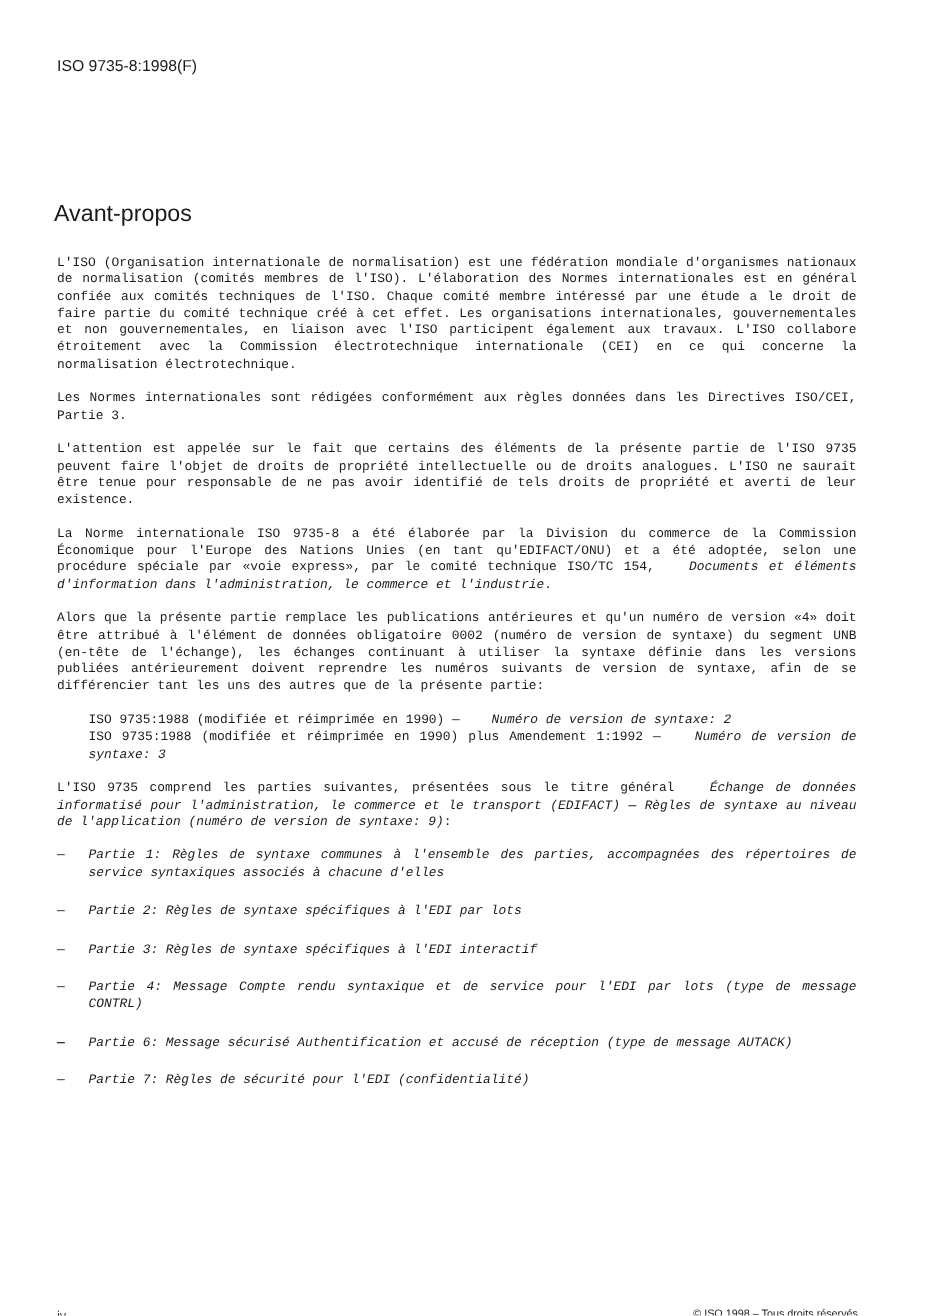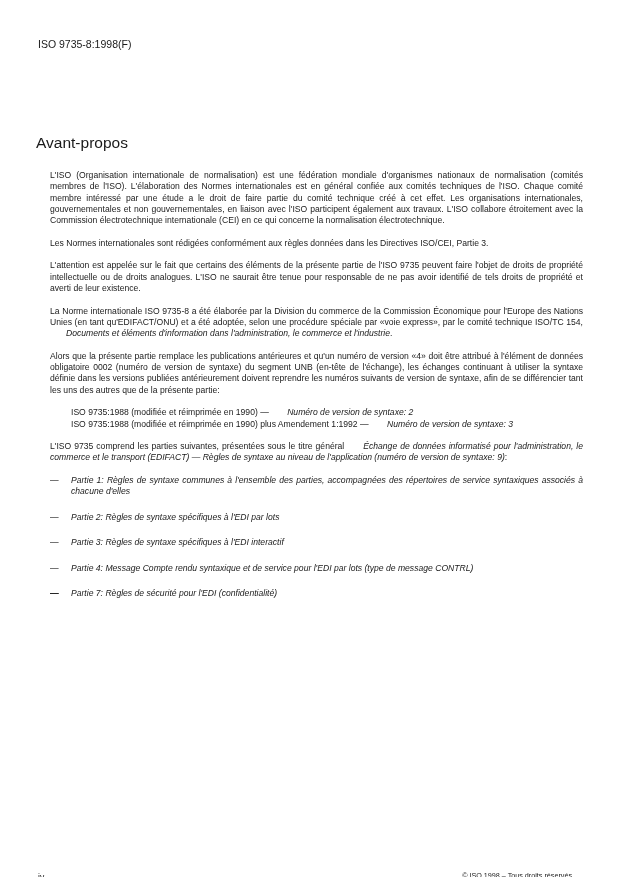--- a/index.html
+++ b/index.html
@@ -9,22 +9,22 @@
   }
   .page-header {
     position: absolute; left: 38px; top: 38px;
     font-size: 10.5px; font-weight: normal; letter-spacing: 0;
   }
   .heading {
     position: absolute; left: 36px; top: 134px;
     font-size: 15.5px; font-weight: normal; margin: 0;
   }
   .body {
-    position: absolute; left: 50px; top: 170px; width: 533px;
-    font-size: 8.6px; line-height: 11.3px;
+    position: absolute; left: 38px; top: 170px; width: 533px;
+    font-size: 8.6px; line-height: 11.3px; font-family: Liberation Mono, monospace;
   }
   .body p { margin: 0 0 11.3px 0; text-align: justify; }
   .indent-list { margin: 0 0 11.3px 21px; }
   .indent-list .line { text-align: justify; }
   .dash-list { margin: 0; padding: 0; list-style: none; }
   .dash-list li {
     position: relative; padding-left: 21px; margin: 0 0 14.2px 0;
     font-style: italic; text-align: justify;
   }
   .dash-list li .dash {
@@ -58,19 +58,19 @@
   </div>
 
   <p><span>L'ISO 9735 comprend les parties suivantes, présentées sous le titre général </span><em>Échange de données informatisé pour l'administration, le commerce et le transport (EDIFACT) — Règles de syntaxe au niveau de l'application (numéro de version de syntaxe: 9)</em><span>:</span></p>
 
   <ul class="dash-list">
     <li><span class="dash">—</span><span>Partie 1: Règles de syntaxe communes à l'ensemble des parties, accompagnées des répertoires de service syntaxiques associés à chacune d'elles</span></li>
     <li><span class="dash">—</span><span>Partie 2: Règles de syntaxe spécifiques à l'EDI par lots</span></li>
     <li><span class="dash">—</span><span>Partie 3: Règles de syntaxe spécifiques à l'EDI interactif</span></li>
     <li><span class="dash">—</span><span>Partie 4: Message Compte rendu syntaxique et de service pour l'EDI par lots (type de message CONTRL)</span></li>
     <li><span class="dash">—</span></li>
-    <li><span class="dash">—</span></li>
+    <li><span class="dash">—</span><span>Partie 6: Message sécurisé Authentification et accusé de réception (type de message AUTACK)</span></li>
     <li><span class="dash">—</span><span>Partie 7: Règles de sécurité pour l'EDI (confidentialité)</span></li>
   </ul>
 </div>
 
 <div class="footer-page">iv</div>
 <div class="footer-copy">© ISO 1998 – Tous droits réservés</div>
 
 </body></html>

